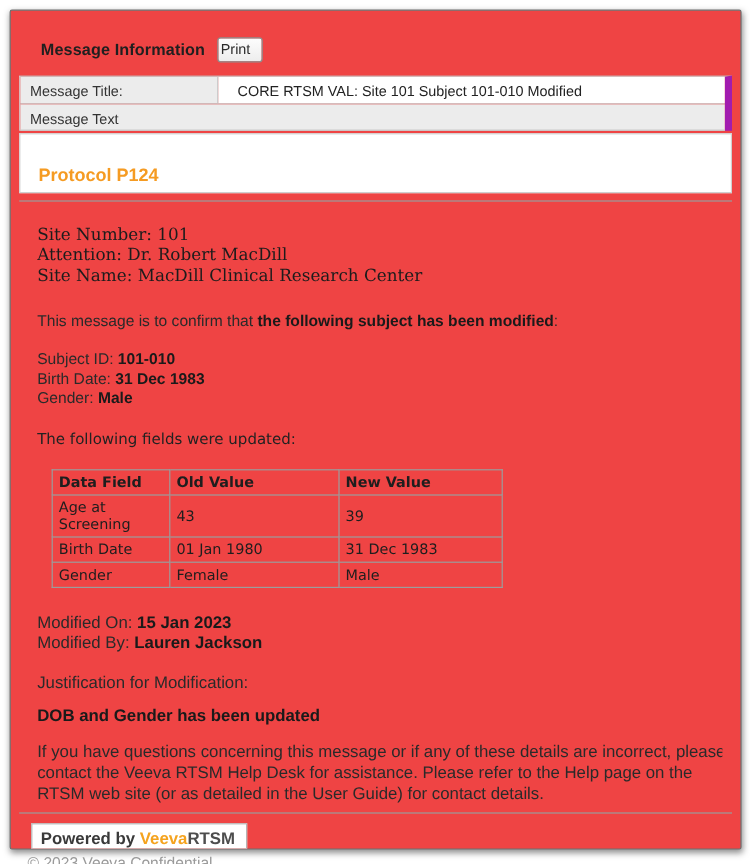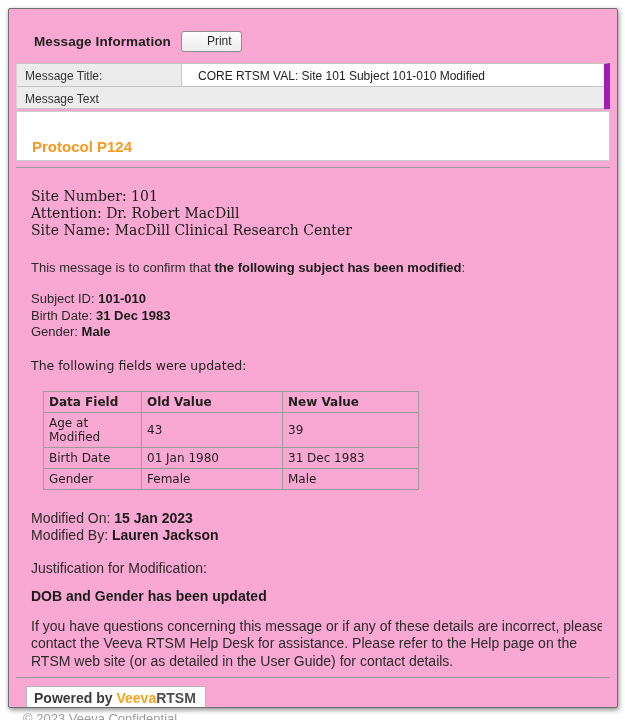--- a/index.html
+++ b/index.html
@@ -6,38 +6,38 @@
   html, body {
     width: 625px; height: 720px;
     background: #ffffff;
     overflow: hidden;
     font-family: "Liberation Sans", sans-serif;
   }
   .card {
     position: absolute;
     left: 8px; top: 8px;
     width: 610px; height: 700px;
-    background: #f9a8d4;
+    background: #ef4444;
     border: 1px solid #6e6e6e;
     border-radius: 2px;
     box-shadow: 1px 2px 5px rgba(50,50,50,0.55);
     padding: 22px 7px 0 7px;
     overflow: hidden;
   }
   
   .hdr { display: flex; align-items: center; margin-left: 18px; height: 20px; }
   .hdr-title { font-size: 13.5px; font-weight: bold; color: #1f1f1f; letter-spacing: .1px; }
   .print-btn {
     margin-left: 10px;
     font-family: "Liberation Sans", sans-serif;
     font-size: 12px; color: #2b2b2b;
     background: linear-gradient(#fdfdfd, #ededed);
     border: 1px solid #8f8f8f;
     border-radius: 3px;
-    padding: 2px 9px 3px 25px;
+    padding: 2px 9px 3px 2px;
     cursor: pointer;
   }
   
   .meta { margin-top: 12px; border-top: 1px solid #c4c4c4; border-left: 1px solid #d6d6d6; border-right: 6px solid #a21caf; }
   .meta-row1 { display: flex; border-bottom: 1px solid #c4c4c4; height: 23px; }
   .meta-label {
     width: 165px; background: #ececec;
     font-size: 12px; color: #333;
     padding: 5px 0 0 8px;
     border-right: 1px solid #c4c4c4;
@@ -150,21 +150,21 @@
     <div class="updated-intro">The following fields were updated:</div>
 
     <table class="upd-table">
       <tbody>
           <tr>
         <th class="col-field">Data Field</th>
         <th class="col-old">Old Value</th>
         <th class="col-new">New Value</th>
       </tr>
       <tr>
-        <td>Age at Modified</td>
+        <td>Age at Screening</td>
         <td>43</td>
         <td>39</td>
       </tr>
       <tr>
         <td>Birth Date</td>
         <td>01 Jan 1980</td>
         <td>31 Dec 1983</td>
       </tr>
       <tr>
         <td>Gender</td>

